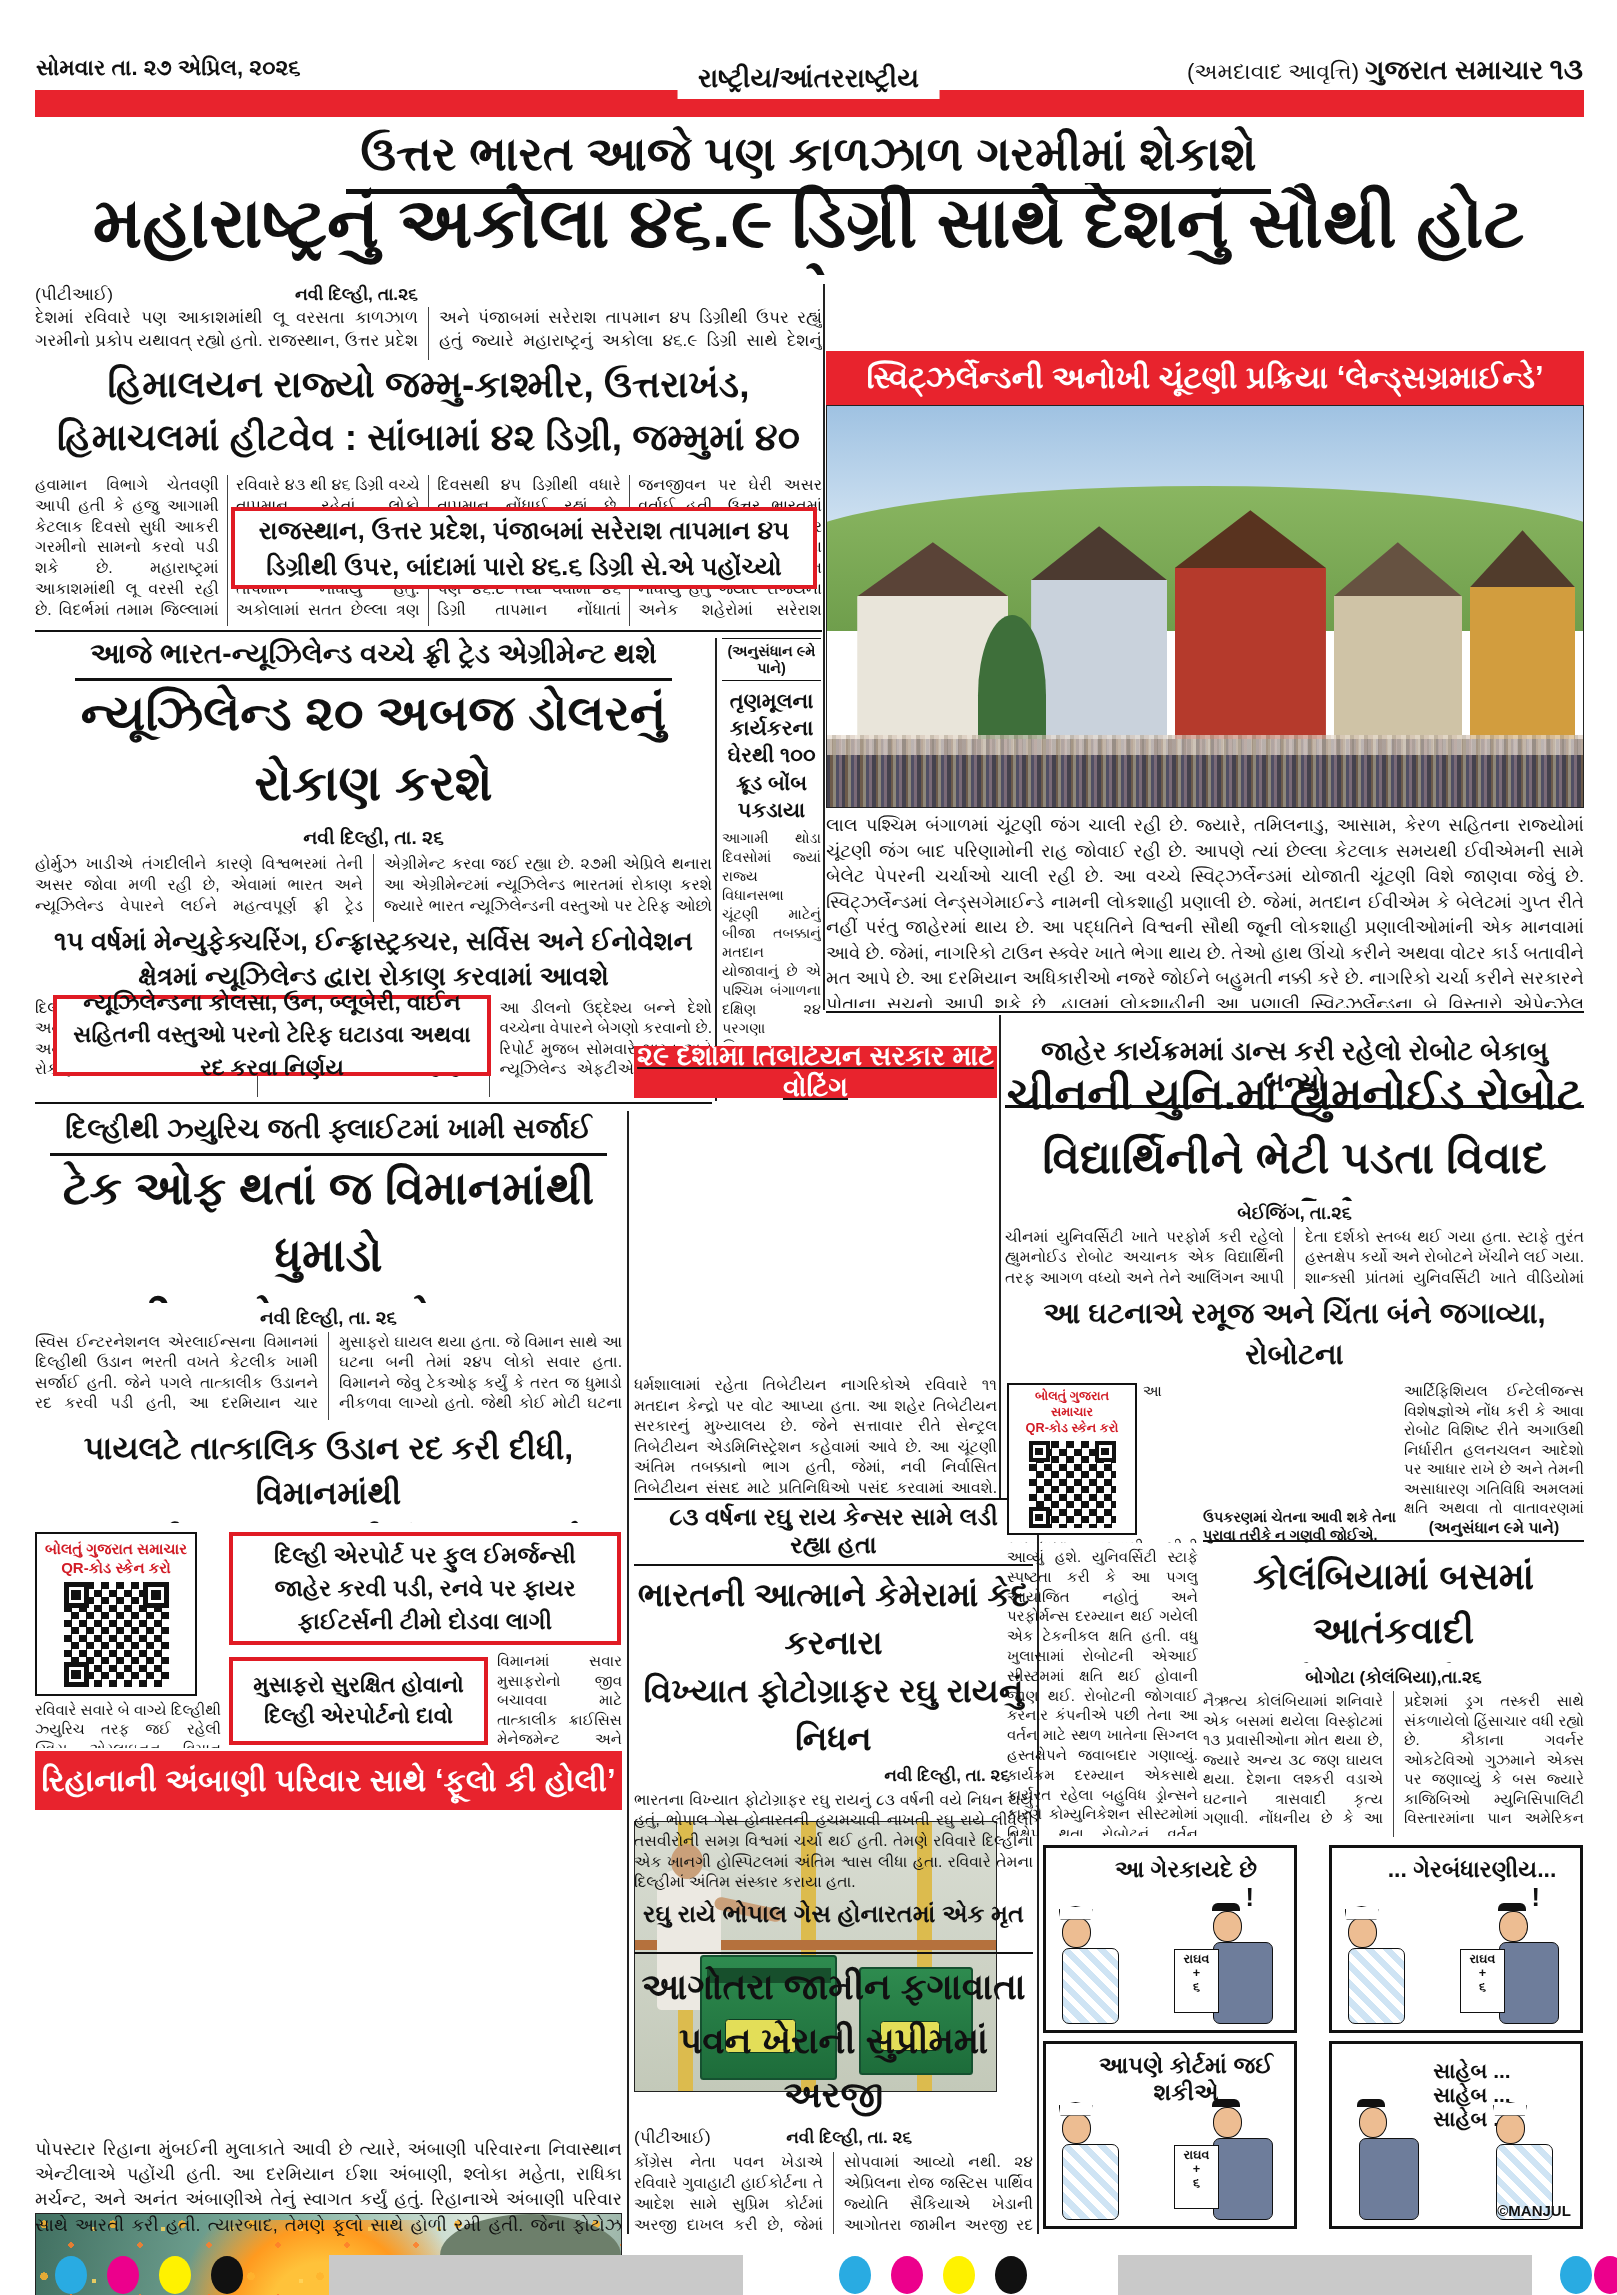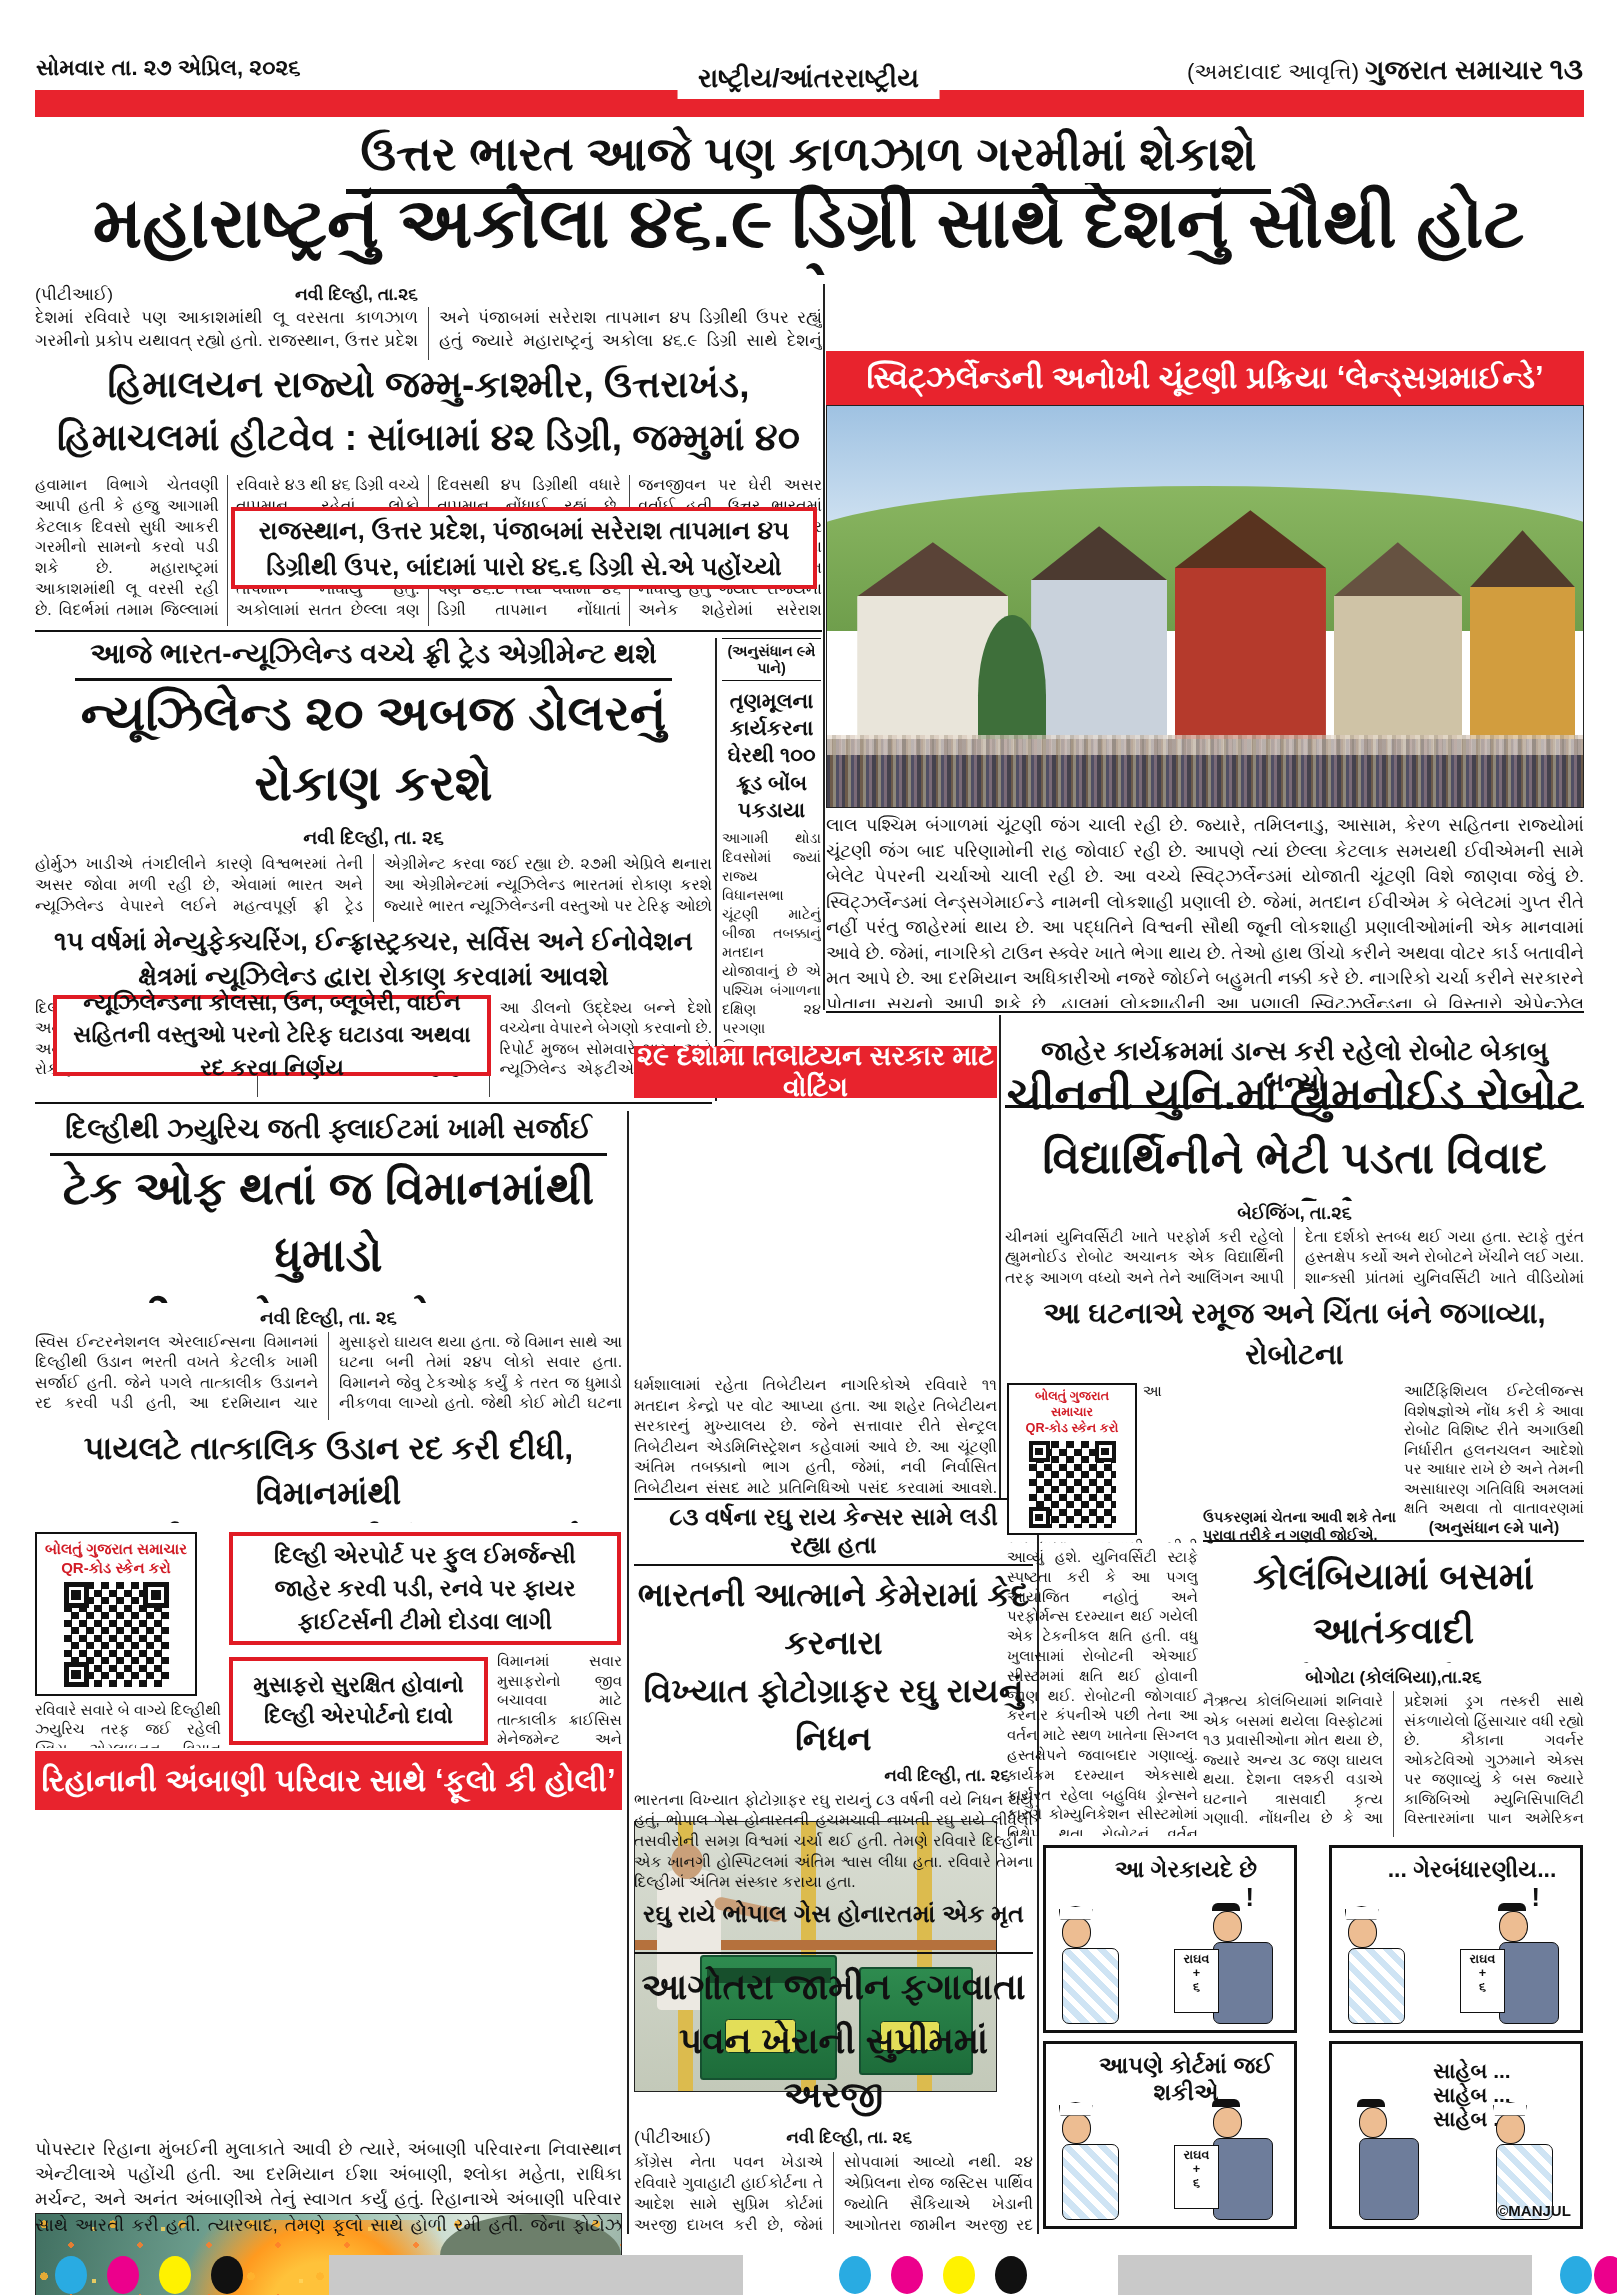--- a/index.html
+++ b/index.html
@@ -160,21 +160,21 @@
   <div class="abs photo" style="left:35px;top:1810px;width:587px;height:321px;">
     <div class="abs" style="inset:0;background:linear-gradient(100deg,#417061,#7fb0a0 38%,#d9e5da 68%,#8aa79a);"></div>
     <div class="abs" style="left:24%;top:2%;width:50%;height:74%;background:radial-gradient(ellipse at 50% 40%,#ffc23a 0 26%,#ff9a1f 44%,rgba(255,154,31,0) 70%);"></div>
     <div class="abs" style="inset:0;background-image:radial-gradient(circle 4px at 8px 10.4px,#ffb42e 98%,transparent),radial-gradient(circle 2.9px at 35px 31px,#ff7f2a 98%,transparent),radial-gradient(circle 2.3px at 58px 15px,#ffd75e 98%,transparent);background-size:69px 52px;opacity:.85;"></div>
     <div class="abs" style="right:2%;top:4%;width:27%;height:88%;background:#5c4435;border-radius:46% 46% 10% 10%;"></div>
     <div class="abs" style="right:0;top:0%;width:31%;height:26%;background:#6d7f6b;border-radius:50%;"></div>
 
   </div>
   <p class="abs j clip" style="left:35px;top:2137px;width:587px;height:99px;margin:0;font-size:18px;line-height:1.4;">પોપસ્ટાર રિહાના મુંબઈની મુલાકાતે આવી છે ત્યારે, અંબાણી પરિવારના નિવાસ્થાન એન્ટીલાએ પહોંચી હતી. આ દરમિયાન ઈશા અંબાણી, શ્લોકા મહેતા, રાધિકા મર્ચન્ટ, અને અનંત અંબાણીએ તેનું સ્વાગત કર્યું હતું. રિહાનાએ અંબાણી પરિવાર સાથે આરતી કરી હતી. ત્યારબાદ, તેમણે ફૂલો સાથે હોળી રમી હતી. જેના ફોટોઝ સોશિયલ મીડિયા સાઈટ્સ પર વાયરલ થયા હતા.</p>
 
-  <div class="abs red banner" style="left:634px;top:1046px;width:363px;height:52px;">
+  <div class="abs red banner" style="left:634px;top:1046px;width:363px;height:52px;text-decoration:underline;">
     <span class="b wt ctr" style="font-size:27px;">૨૯ દેશોમાં તિબેટિયન સરકાર માટે વોટિંગ</span>
   </div>
   <div class="abs photo" style="left:634px;top:1097px;width:363px;height:271px;">
     <div class="abs" style="inset:0;background:linear-gradient(#d9ddd3,#c3c9b9);"></div>
     <div class="abs" style="left:12%;top:0;width:15px;height:100%;background:#dcbb4e;"></div>
     <div class="abs" style="left:46%;top:0;width:15px;height:100%;background:#dcbb4e;"></div>
     <div class="abs" style="left:78%;top:0;width:15px;height:100%;background:#dcbb4e;"></div>
     <div class="abs" style="left:0;top:44%;width:100%;height:9.2px;background:#b5713d;"></div>
     <div class="abs" style="left:6%;top:18%;width:64px;height:52%;background:#ece9e2;border-radius:19.6px 19.6px 4.6px 4.6px;"></div>
     <div class="abs" style="left:10%;top:8%;width:32px;height:35px;background:#caa07a;border-radius:50%;"></div>

